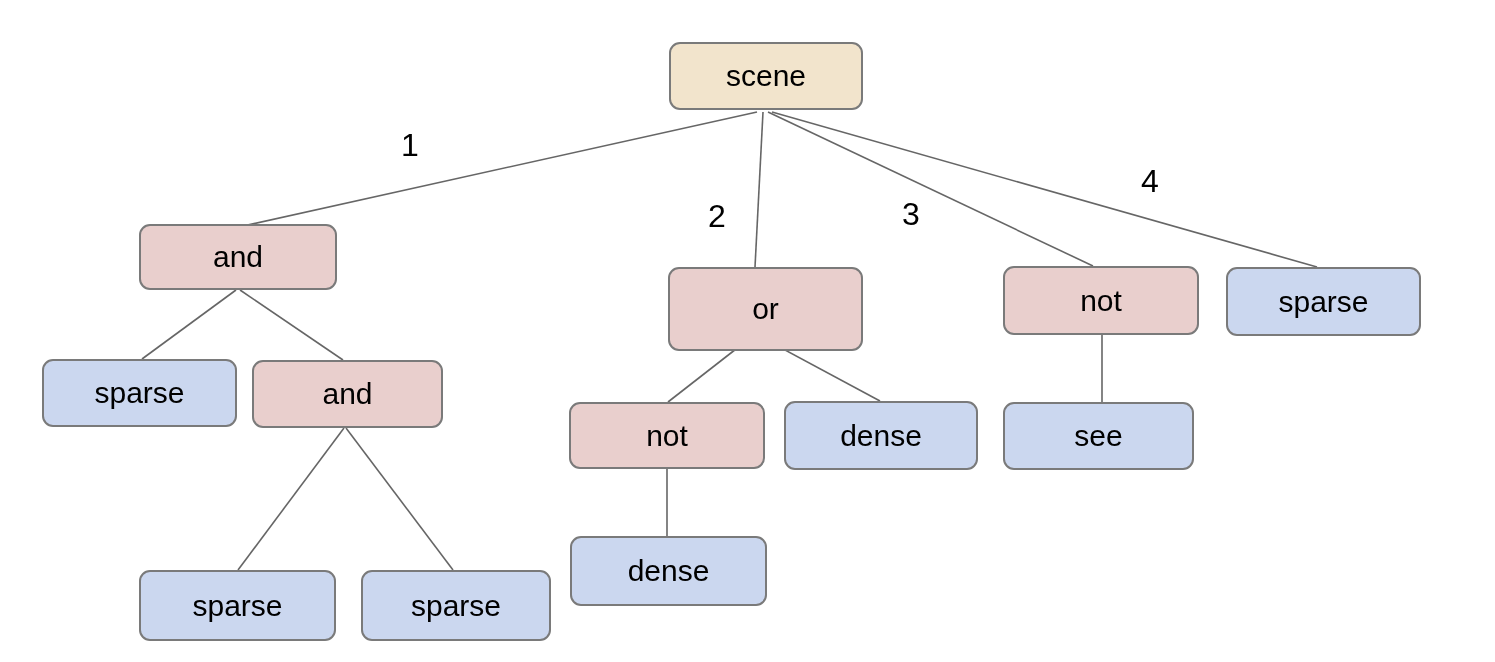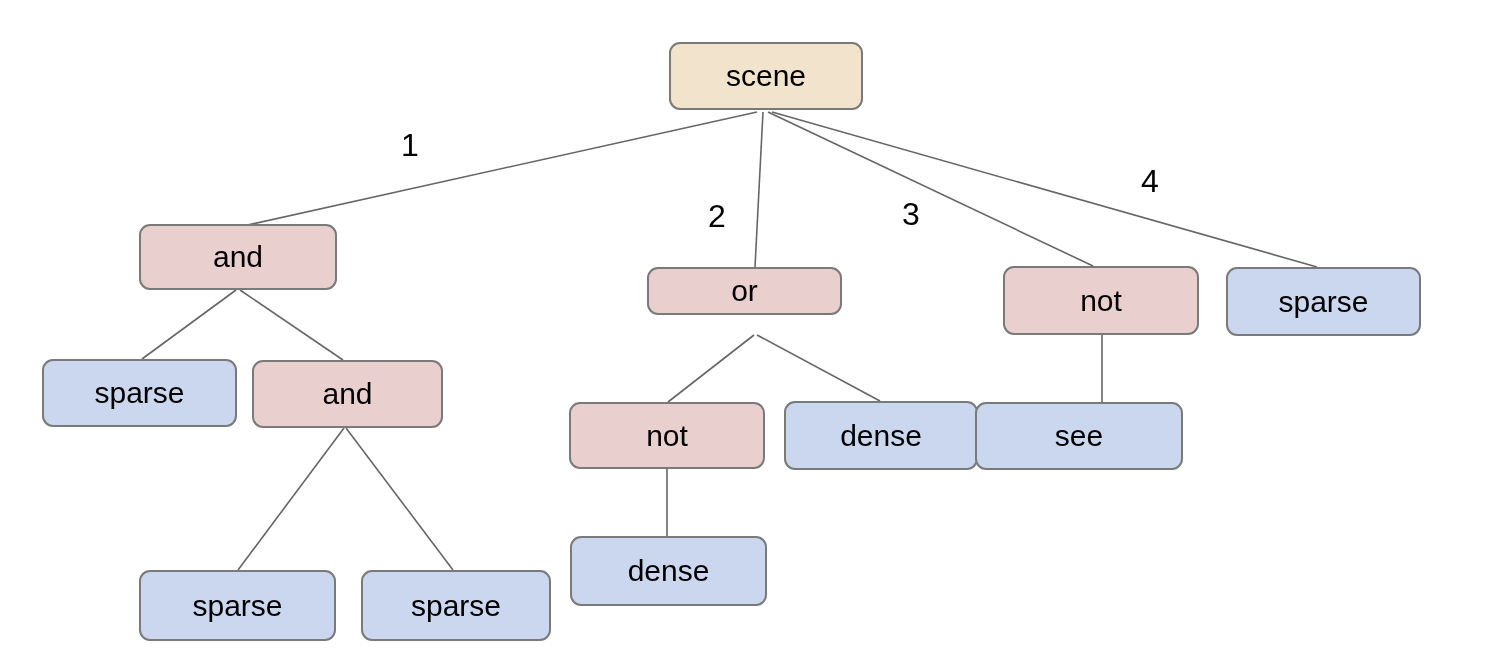--- a/index.html
+++ b/index.html
@@ -41,28 +41,28 @@
     <line x1="344" y1="428" x2="238" y2="570"></line>
     <line x1="346" y1="428" x2="453" y2="570"></line>
     <line x1="754" y1="335" x2="668" y2="402"></line>
     <line x1="757" y1="335" x2="880" y2="401"></line>
     <line x1="667" y1="469" x2="667" y2="536"></line>
     <line x1="1102" y1="335" x2="1102" y2="402"></line>
   </svg>
 
   <div class="node root" style="left:669px;top:42px;width:194px;height:68px">scene</div>
   <div class="node operator" style="left:139px;top:224px;width:198px;height:66px">and</div>
-  <div class="node operator" style="left:647px;top:267px;width:195px;height:48px">or</div>
+  <div class="node operator" style="left:668px;top:267px;width:195px;height:84px">or</div>
   <div class="node operator" style="left:1003px;top:266px;width:196px;height:69px">not</div>
   <div class="node leaf" style="left:1226px;top:267px;width:195px;height:69px">sparse</div>
   <div class="node leaf" style="left:42px;top:359px;width:195px;height:68px">sparse</div>
   <div class="node operator" style="left:252px;top:360px;width:191px;height:68px">and</div>
   <div class="node operator" style="left:569px;top:402px;width:196px;height:67px">not</div>
   <div class="node leaf" style="left:784px;top:401px;width:194px;height:69px">dense</div>
-  <div class="node leaf" style="left:975px;top:402px;width:208px;height:68px">see</div>
+  <div class="node leaf" style="left:1003px;top:402px;width:191px;height:68px">see</div>
   <div class="node leaf" style="left:139px;top:570px;width:197px;height:71px">sparse</div>
   <div class="node leaf" style="left:361px;top:570px;width:190px;height:71px">sparse</div>
   <div class="node leaf" style="left:570px;top:536px;width:197px;height:70px">dense</div>
 
   <div class="edge-label" style="left:410px;top:145px">1</div>
   <div class="edge-label" style="left:717px;top:216px">2</div>
   <div class="edge-label" style="left:911px;top:214px">3</div>
   <div class="edge-label" style="left:1150px;top:181px">4</div>
 
 </div>

